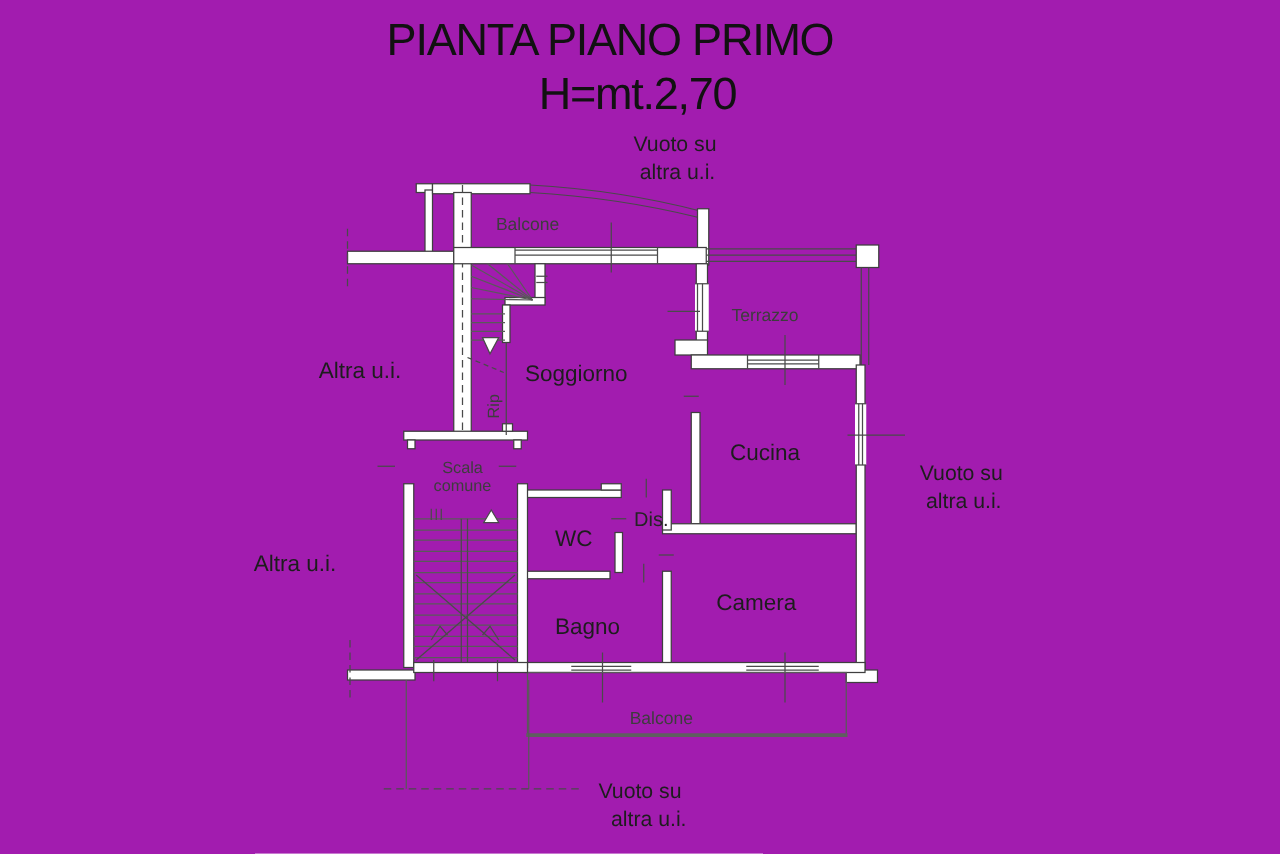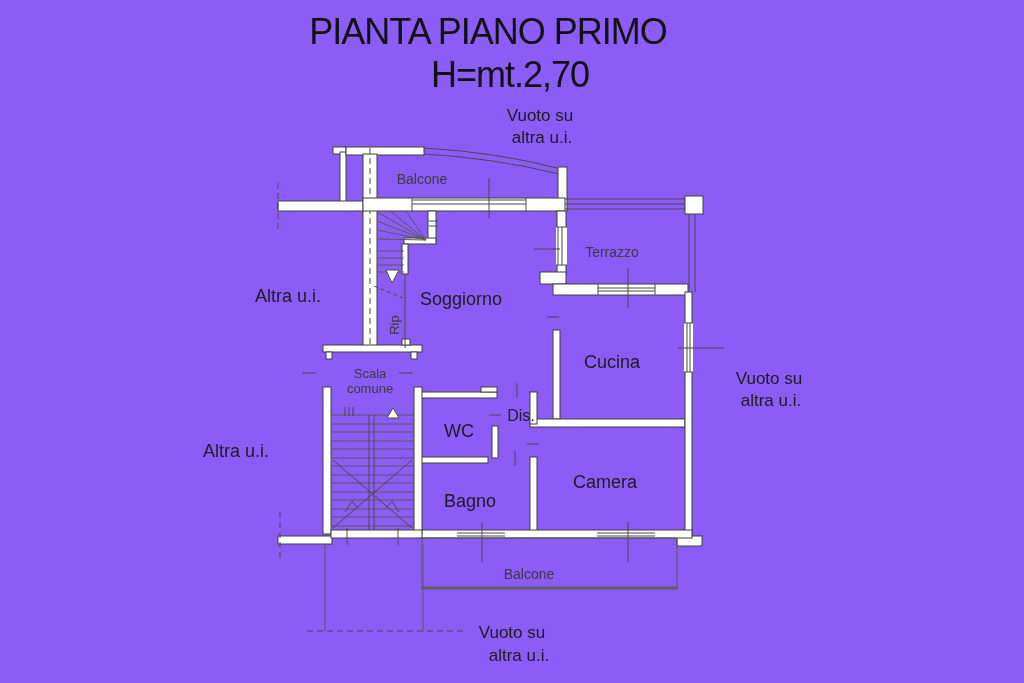--- a/index.html
+++ b/index.html
@@ -1,16 +1,16 @@
 <!DOCTYPE html>
 <html><head>
 <meta charset="utf-8">
 <style>
   html,body{margin:0;padding:0;background:#fff;}
-  .page{position:relative;width:1024px;height:683px;background:#8b5cf6;overflow:hidden;}
+  .page{position:relative;width:1024px;height:683px;background:#a21caf;overflow:hidden;}
   svg{display:block;}
   .w{fill:#ffffff;stroke:#3f3f3f;stroke-width:1;}
   .ln{stroke:#4a4a4a;stroke-width:1;fill:none;}
   .ln2{stroke:#5a5a5a;stroke-width:1;fill:none;}
   .thick{stroke:#5f5f5f;stroke-width:3;fill:none;}
   .dash{stroke:#4a4a4a;stroke-width:1;fill:none;stroke-dasharray:6 4;}
   .dash2{stroke:#4a4a4a;stroke-width:1;fill:none;stroke-dasharray:4 3;}
   .win{fill:#ffffff;stroke:none;}
   .arrow{fill:#ffffff;stroke:#4a4a4a;stroke-width:1;}
   text{font-family:"Liberation Sans", sans-serif;fill:#1c1c1c;}

